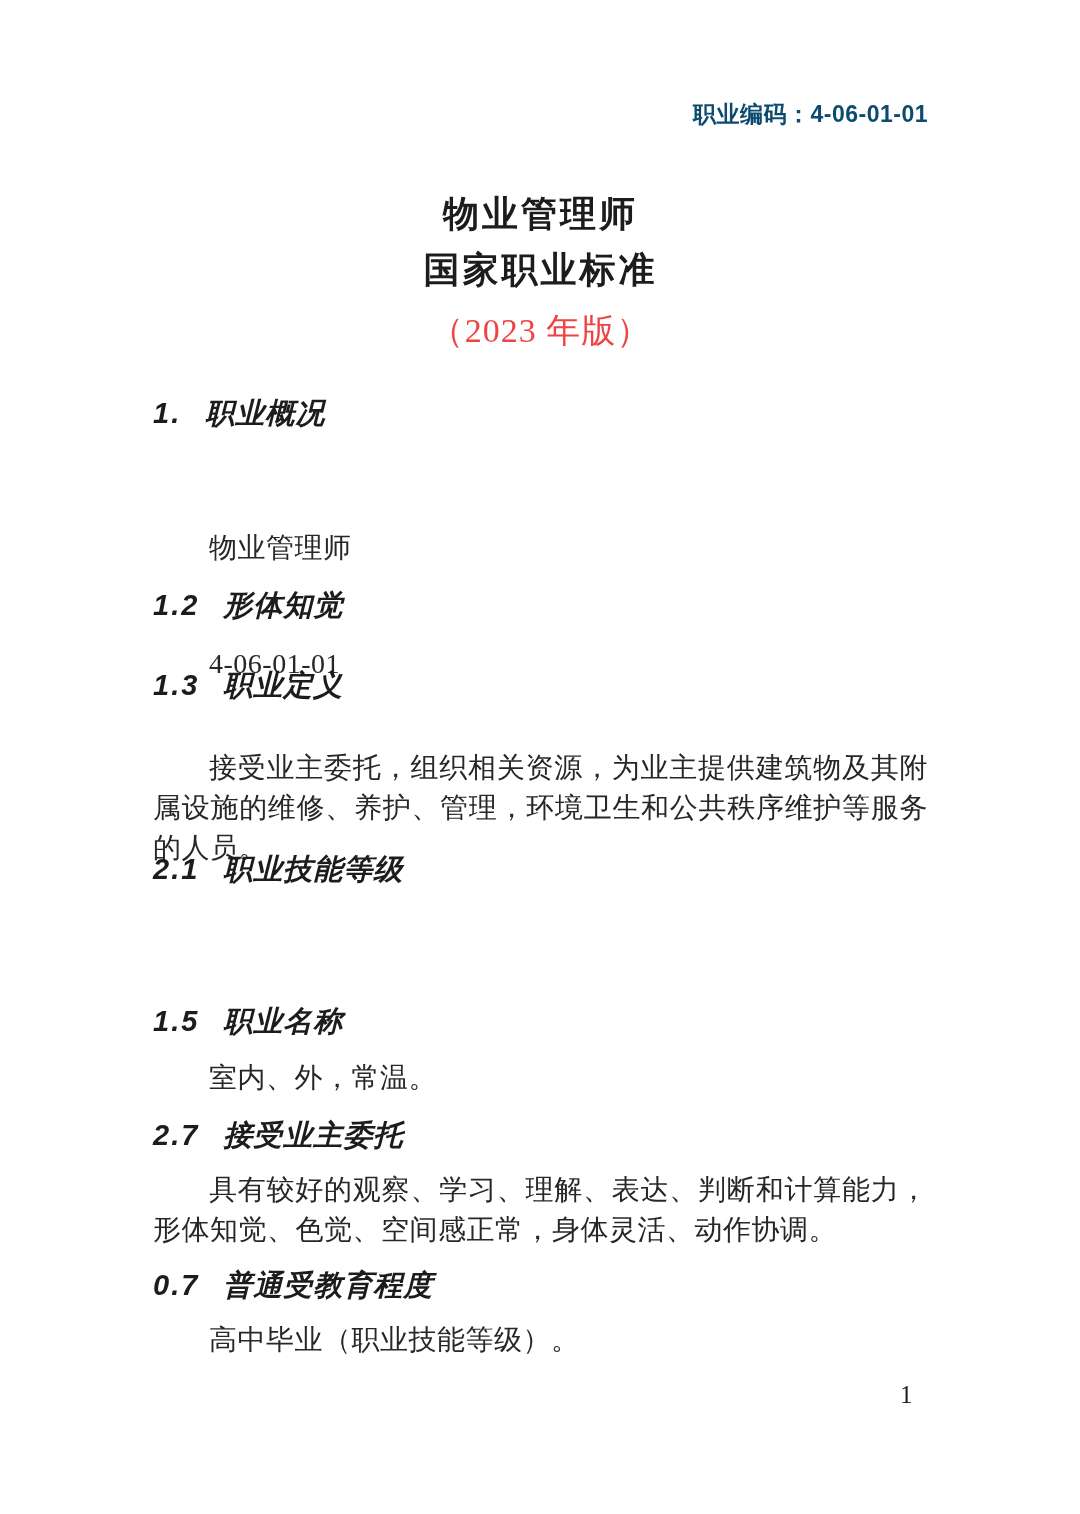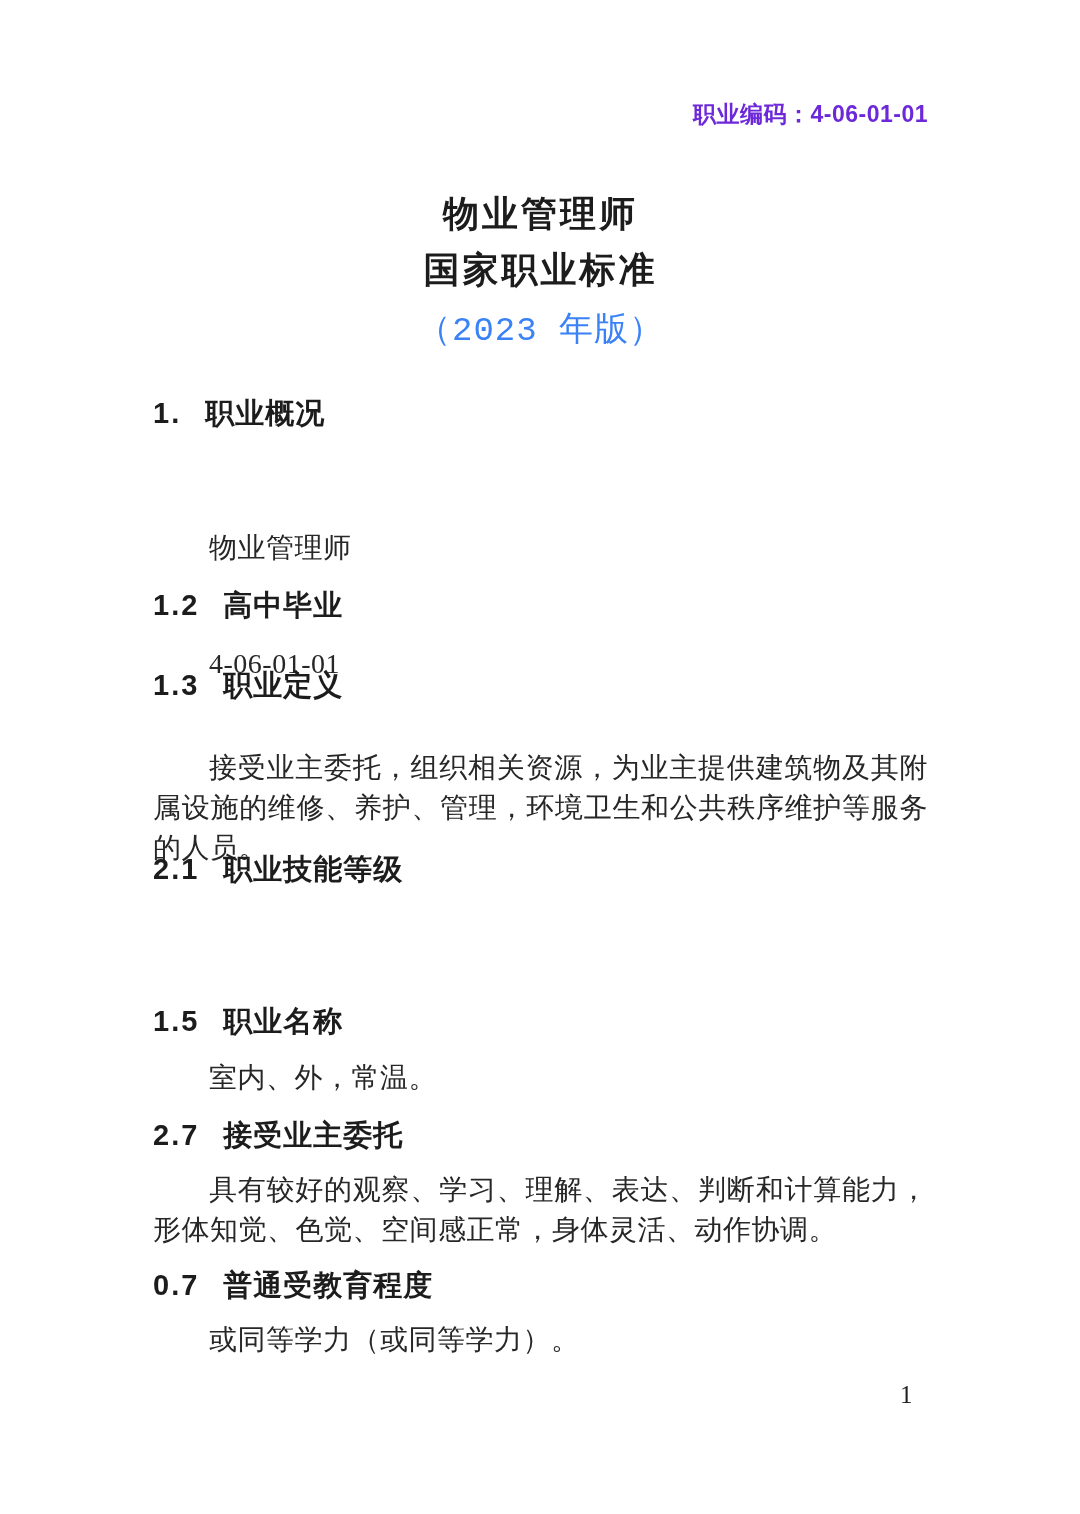--- a/index.html
+++ b/index.html
@@ -20,51 +20,52 @@
     left: 153px;
     right: 152px;
   }
   
   .code {
     font-family: "Liberation Sans", "DejaVu Sans", sans-serif;
     font-weight: bold;
     font-size: 23px;
     line-height: 28px;
     text-align: right;
-    color: #6d28d9;
+    color: #0c4a6e;
     letter-spacing: 0.5px;
   }
   
   .title-line {
     font-family: "Liberation Sans", "DejaVu Sans", sans-serif;
     font-weight: bold;
     font-size: 36px;
     line-height: 44px;
     text-align: center;
     letter-spacing: 3px;
     color: #1c1c1c;
   }
   .edition-line {
-    font-family: Liberation Mono, monospace;
+    font-family: Liberation Serif, serif;
     font-weight: normal;
     font-size: 34px;
     line-height: 46px;
     text-align: center;
     letter-spacing: 1px;
-    color: #3b82f6;
+    color: #ef4444;
   }
   
   .heading {
     font-family: "Liberation Sans", "DejaVu Sans", sans-serif;
     font-weight: bold;
     font-size: 29px;
     line-height: 34px;
     color: #1c1c1c;
     letter-spacing: 1px;
     white-space: nowrap;
+    font-style: italic;
   }
   .heading .num {
     display: inline-block;
     margin-right: 24px;
     letter-spacing: 2px;
   }
   
   .body-text {
     font-family: "Liberation Serif", "DejaVu Serif", serif;
     font-size: 28px;
@@ -99,21 +100,21 @@
   <div class="blk edition-line" style="top:308px">（2023 年版）</div>
 
   <div class="blk heading" style="top:396px">
     <span class="num">1.</span><span>职业概况</span>
   </div>
 
 
   <div class="blk body-text" style="top:528px">物业管理师</div>
 
   <div class="blk heading" style="top:588px">
-    <span class="num">1.2</span><span>高中毕业</span>
+    <span class="num">1.2</span><span>形体知觉</span>
   </div>
 
   <div class="blk body-text" style="top:644px">4-06-01-01</div>
 
   <div class="blk heading" style="top:668px">
     <span class="num">1.3</span><span>职业定义</span>
   </div>
 
   <div class="blk body-text" style="top:748px">接受业主委托，组织相关资源，为业主提供建筑物及其附属设施的维修、养护、管理，环境卫生和公共秩序维护等服务的人员。</div>
 
@@ -131,17 +132,17 @@
   <div class="blk heading" style="top:1118px">
     <span class="num">2.7</span><span>接受业主委托</span>
   </div>
 
   <div class="blk body-text" style="top:1170px">具有较好的观察、学习、理解、表达、判断和计算能力，形体知觉、色觉、空间感正常，身体灵活、动作协调。</div>
 
   <div class="blk heading" style="top:1268px">
     <span class="num">0.7</span><span>普通受教育程度</span>
   </div>
 
-  <div class="blk body-text" style="top:1320px">或同等学力（或同等学力）。</div>
+  <div class="blk body-text" style="top:1320px">高中毕业（职业技能等级）。</div>
 
   <div class="blk pagenum" style="top:1380px">1</div>
 
 </div>
 
 </body></html>

